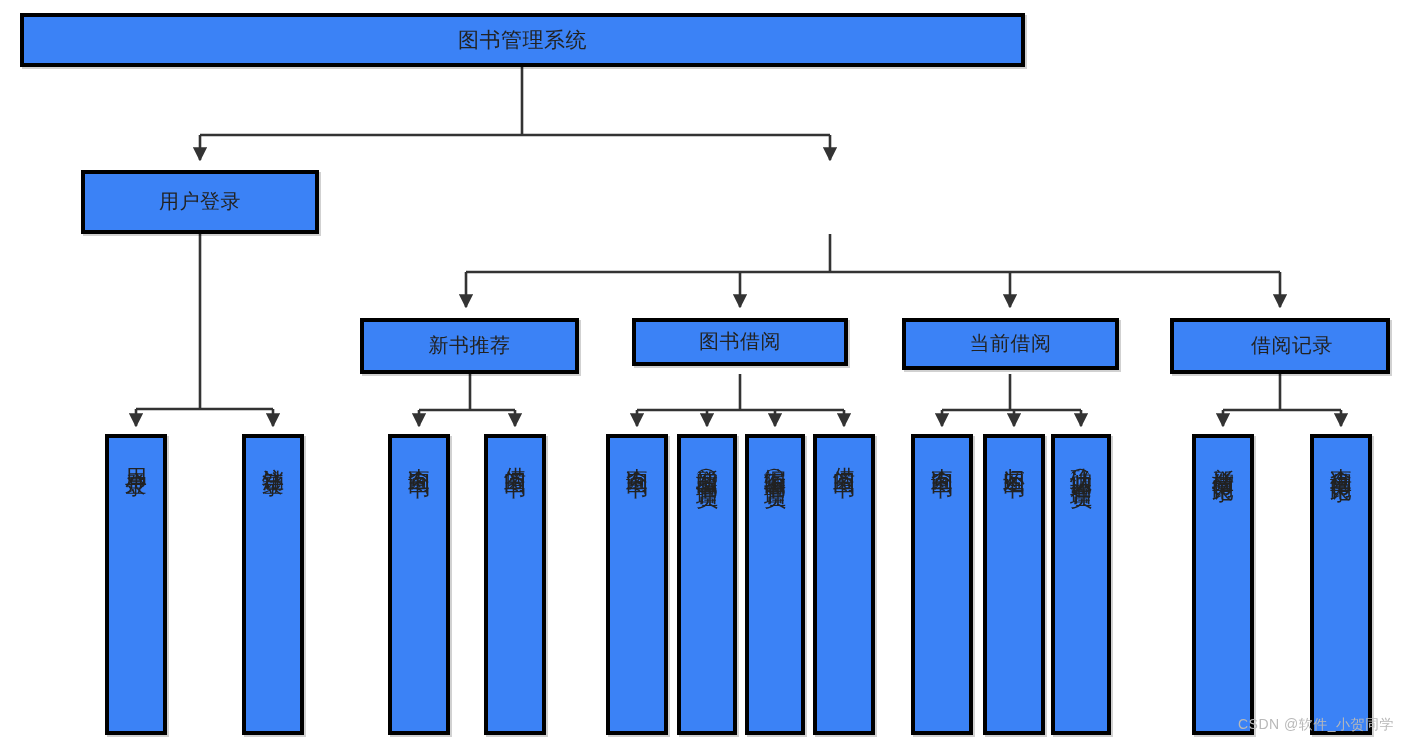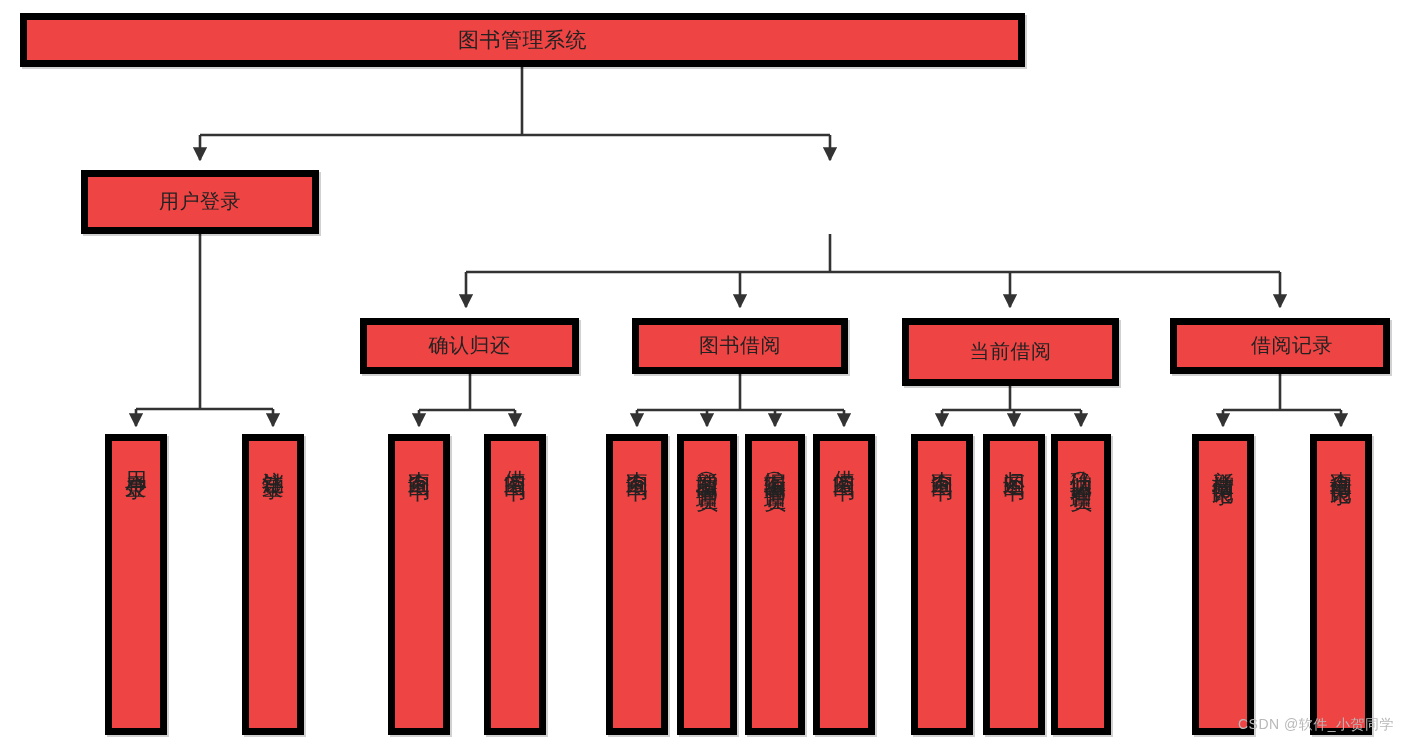--- a/index.html
+++ b/index.html
@@ -22,22 +22,22 @@
   #diagram-svg {
     position: absolute;
     left: 0;
     top: 0;
     width: 1405px;
     height: 747px;
   }
   .node-box {
     position: absolute;
     box-sizing: border-box;
-    background: #ef4444;
-    border: 7px solid #000000;
+    background: #3b82f6;
+    border: 4px solid #000000;
     box-shadow: 2px 2px 0 rgba(0,0,0,0.18);
     display: flex;
     align-items: center;
     justify-content: center;
     overflow: hidden;
   }
   .node-label {
     color: #222222;
     text-align: center;
     line-height: 1.18;
@@ -133,26 +133,26 @@
 
   <div class="node-box horizontal root" style="left:20px; top:13px; width:1005px; height:54px;">
     <span class="node-label">图书管理系统</span>
   </div>
 
   <div class="node-box horizontal" style="left:81px; top:170px; width:238px; height:64px;">
     <span class="node-label">用户登录</span>
   </div>
 
   <div class="node-box horizontal" style="left:360px; top:318px; width:219px; height:56px;">
-    <span class="node-label">确认归还</span>
+    <span class="node-label">新书推荐</span>
   </div>
-  <div class="node-box horizontal" style="left:632px; top:318px; width:216px; height:56px;">
+  <div class="node-box horizontal" style="left:632px; top:318px; width:216px; height:48px;">
     <span class="node-label">图书借阅</span>
   </div>
-  <div class="node-box horizontal" style="left:902px; top:318px; width:217px; height:68px;">
+  <div class="node-box horizontal" style="left:902px; top:318px; width:217px; height:52px;">
     <span class="node-label">当前借阅</span>
   </div>
   <div class="node-box horizontal" style="left:1170px; top:318px; width:220px; height:56px;padding-left:24px;">
     <span class="node-label">借阅记录</span>
   </div>
 
   <div class="node-box vertical" style="left:105px; top:434px; width:62px; height:301px;">
     <span class="node-label">用户登录</span>
   </div>
   <div class="node-box vertical" style="left:242px; top:434px; width:62px; height:301px;">

